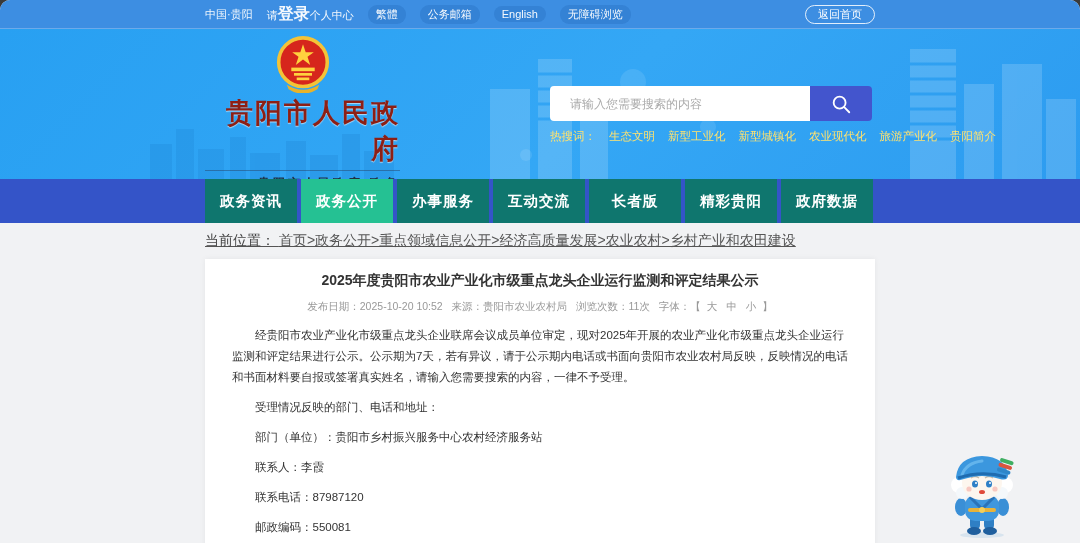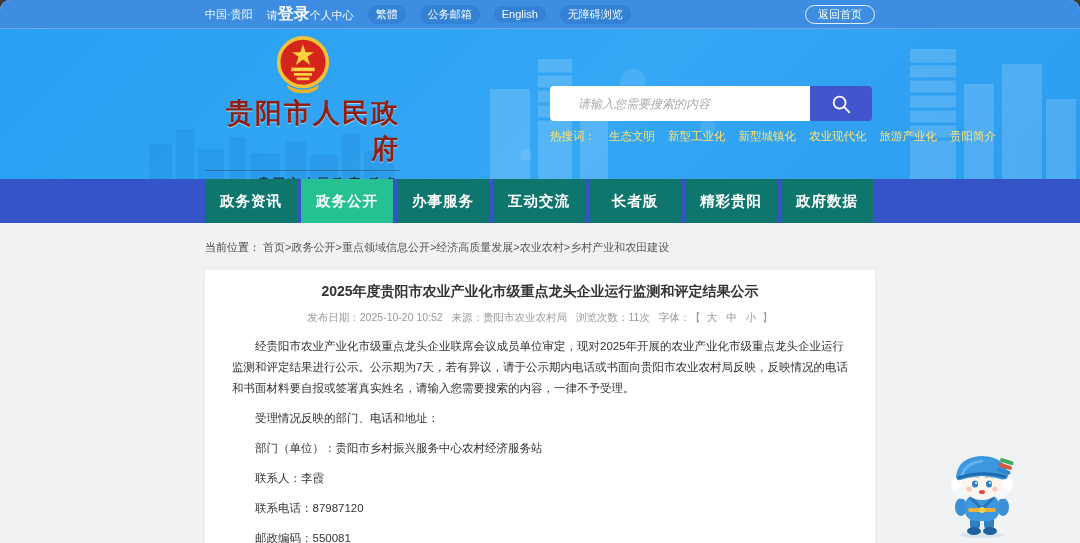--- a/index.html
+++ b/index.html
@@ -38,38 +38,38 @@
     text-shadow:0 1px 1px rgba(255,255,255,0.6);
   }
   .site-sub {
     font-size:12px; font-weight:bold; color:#203040; letter-spacing:3px; margin-top:3px;
     border-top:1px solid rgba(40,60,90,0.45); padding-top:4px;
   }
   .search-block { position:absolute; left:550px; top:57px; width:322px; }
   .search-row { display:flex; height:35px; }
   .search-input {
     flex:1; border:none; outline:none; border-radius:4px 0 0 4px;
-    padding:0 28px; font-size:12px; color:#737373; background:#fff;font-style:italic;
+    padding:0 20px; font-size:12px; color:#737373; background:#fff;
   }
   .search-input::placeholder { color:#aaa; }
   .search-btn {
     width:62px; border:none; background:#4355cd; border-radius:0 4px 4px 0;
     cursor:pointer; display:flex; align-items:center; justify-content:center;
   }
   .hot-row { display:flex; gap:13px; margin-top:8px; font-size:11.5px; color:#ffe26f; white-space:nowrap; }
   .hot-row .hot-term { cursor:pointer; }
   
   .mainnav { height:44px; background:#3454c8; display:flex; gap:4px; padding-left:205px; }
   .nav-item {
     width:92px; background:#0f766e; color:#fff; font-size:14.5px; font-weight:bold;
     display:flex; align-items:center; justify-content:center; cursor:pointer; letter-spacing:1px;
   }
   .nav-item.active { background:#25c193; }
   
-  .crumbwrap { width:670px; margin:8px auto; padding:9px 0 7px; font-size:11px; color:#555; }
+  .crumbwrap { width:670px; margin:0 auto; padding:9px 0 7px; font-size:14px; color:#555;text-decoration:underline; }
   .crumbwrap .crumb-label { color:#444; }
   
   .card {
     width:670px; margin:2px auto 0; background:#fff; padding:13px 27px 0;
     box-shadow:0 0 6px rgba(0,0,0,0.06); min-height:300px;
   }
   .art-title { text-align:center; font-size:14px; font-weight:bold; color:#333; }
   .art-meta { text-align:center; font-size:10.5px; color:#999; margin-top:10px; }
   .art-meta span { margin:0 3px; }
   .art-meta .fsize { cursor:pointer; }

